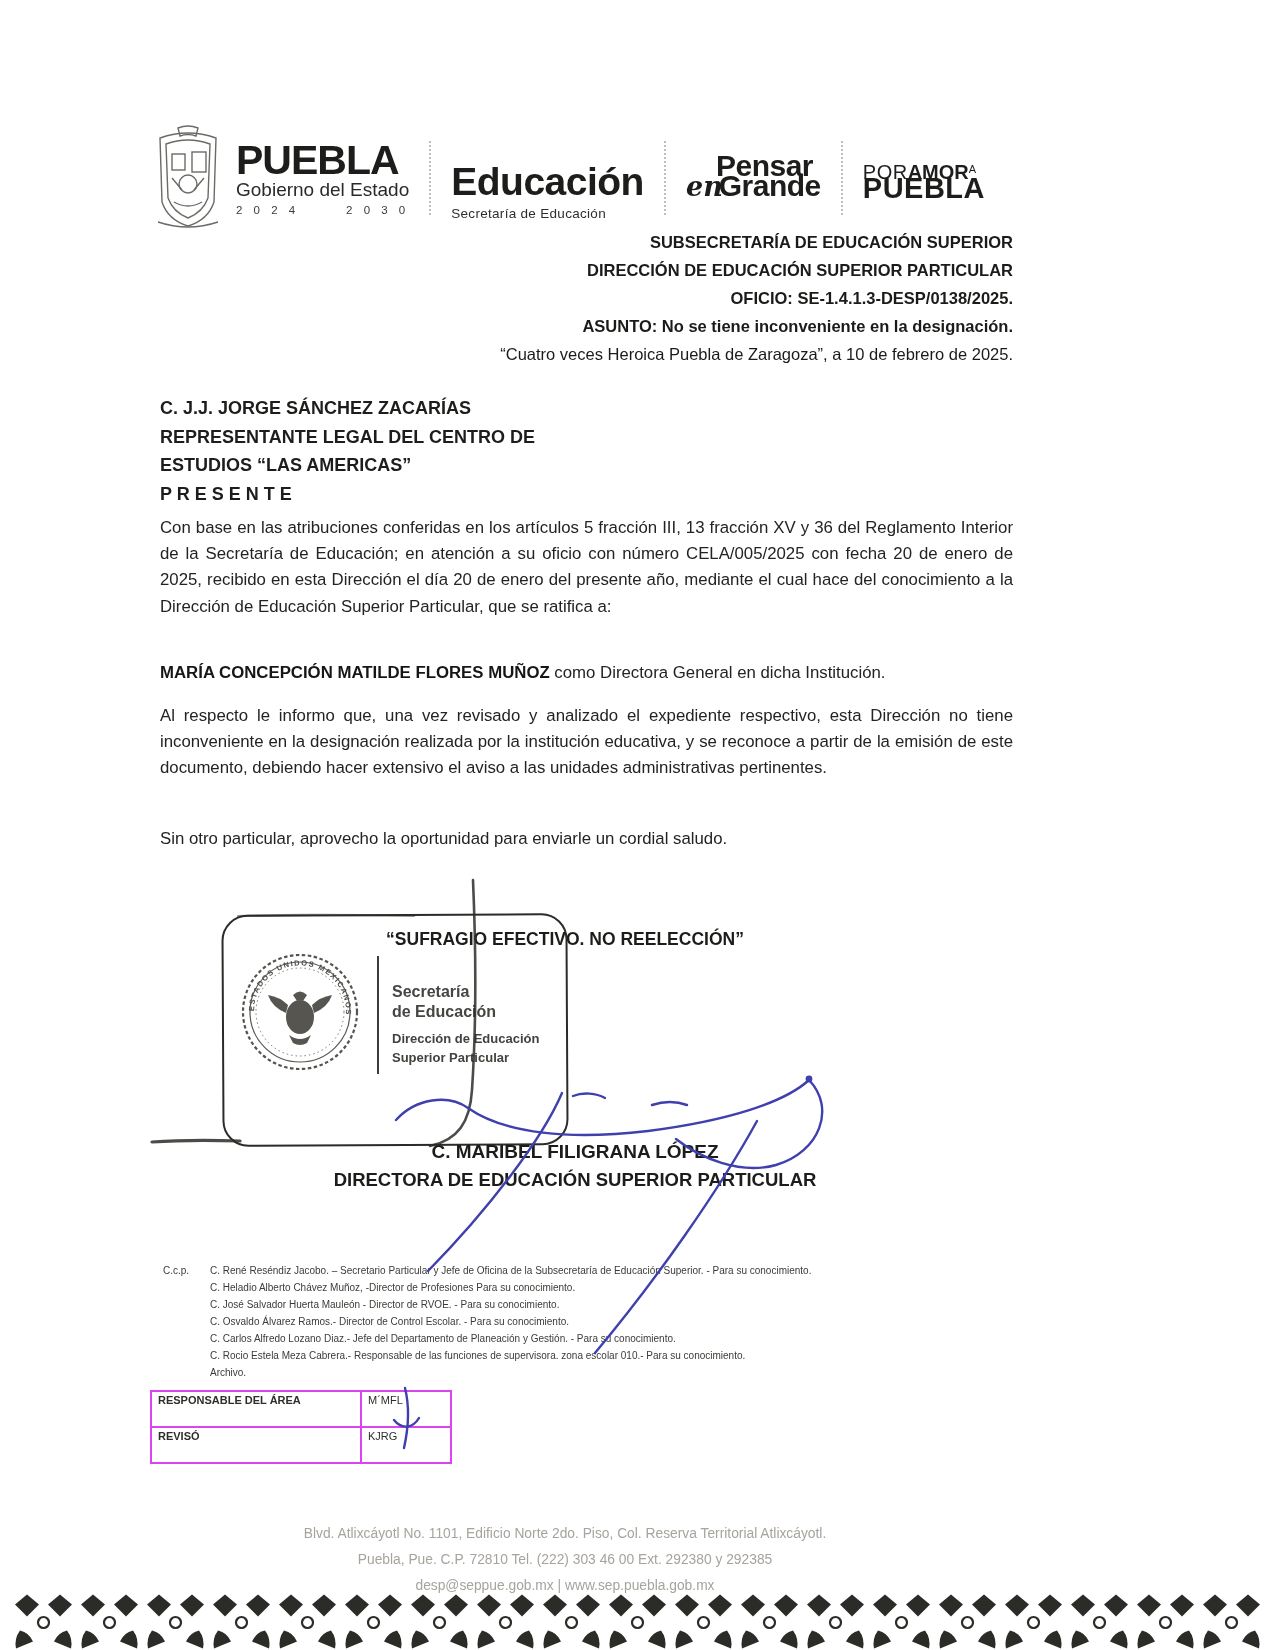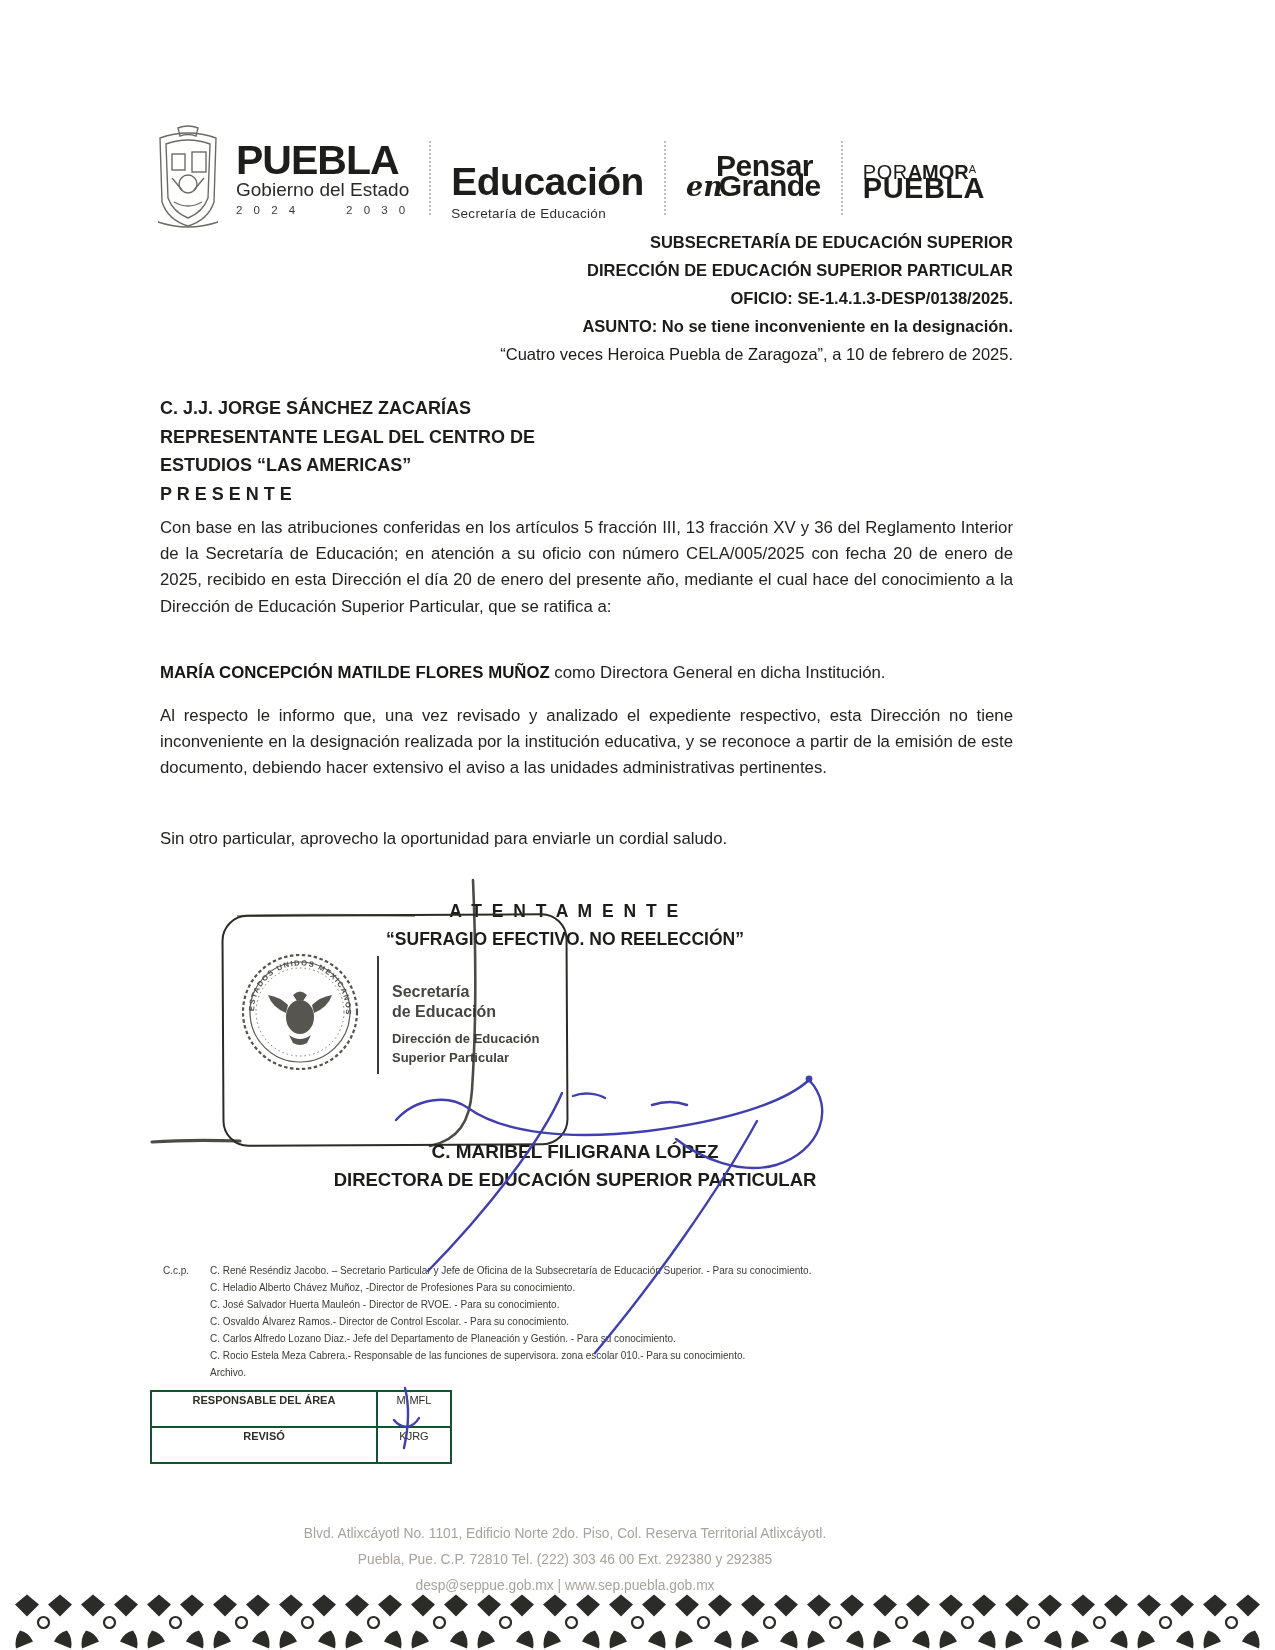--- a/index.html
+++ b/index.html
@@ -48,21 +48,21 @@
   #stamp-text .b{font-size:16px;font-weight:bold;line-height:20px;}
   #stamp-text .s{font-size:13px;font-weight:600;line-height:19px;color:#42423e;}
   #stamp-text .gap{height:7px;}
   #signer-name{left:160px;top:1141px;width:830px;text-align:center;font-size:19px;font-weight:bold;color:#1c1c1a;}
   #signer-title{left:160px;top:1169px;width:830px;text-align:center;font-size:18.5px;font-weight:bold;color:#1c1c1a;}
   
   #ccp{left:163px;top:1262px;display:flex;font-size:10px;color:#3b3b37;line-height:17px;}
   #ccp .label{width:47px;}
   
   #approval{left:150px;top:1390px;width:302px;border:2px solid #262622;border-collapse:collapse;}
-  #approval td{border:2px solid #14532d;height:30px;vertical-align:top;padding:2px 14px;font-size:11px;color:#2e2e2a;text-align:center;}
+  #approval td{border:2px solid #d946ef;height:30px;vertical-align:top;padding:2px 6px;font-size:11px;color:#2e2e2a;}
   #approval td.lbl{width:196px;font-weight:bold;}
   
   #footer{left:55px;top:1521px;width:1020px;text-align:center;font-size:13.8px;line-height:26px;color:#a7a39d;}
   #footer-pattern{left:0;top:1591px;width:1275px;height:59px;display:flex;justify-content:center;overflow:hidden;}
   #ink-overlay{left:0;top:0;pointer-events:none;}
 </style>
 </head>
 <body>
 
 <div id="page">
@@ -122,21 +122,20 @@
     <div>REPRESENTANTE LEGAL DEL CENTRO DE</div>
     <div>ESTUDIOS “LAS AMERICAS”</div>
     <div>P R E S E N T E</div>
   </div>
 
   <div class="abs para" id="para1">Con base en las atribuciones conferidas en los artículos 5 fracción III, 13 fracción XV y 36 del Reglamento Interior de la Secretaría de Educación; en atención a su oficio con número CELA/005/2025 con fecha 20 de enero de 2025, recibido en esta Dirección el día 20 de enero del presente año, mediante el cual hace del conocimiento a la Dirección de Educación Superior Particular, que se ratifica a:</div>
   <div class="abs" id="name-line"><b>MARÍA CONCEPCIÓN MATILDE FLORES MUÑOZ</b><span> como Directora General en dicha Institución.</span></div>
   <div class="abs para" id="para2">Al respecto le informo que, una vez revisado y analizado el expediente respectivo, esta Dirección no tiene inconveniente en la designación realizada por la institución educativa, y se reconoce a partir de la emisión de este documento, debiendo hacer extensivo el aviso a las unidades administrativas pertinentes.</div>
   <div class="abs" id="closing">Sin otro particular, aprovecho la oportunidad para enviarle un cordial saludo.</div>
 
-  <div class="abs" id="atent">A T E N T A M E N T E</div>
   <div class="abs" id="sufragio">“SUFRAGIO EFECTIVO. NO REELECCIÓN”</div>
 
   <div class="abs" id="stamp-box"></div>
 
   <svg class="abs" style="left:239px;top:951px;" width="122" height="122" viewBox="0 0 122 122">
     <defs>
         <path id="sealArc" d="M 16,70 A 46,46 0 1 1 106,70"></path>
       </defs>
     <circle cx="61" cy="61" r="57" fill="none" stroke="#55534e" stroke-width="2.2" stroke-dasharray="3.5 2.5"></circle>
     <circle cx="61" cy="61" r="50" fill="none" stroke="#5a5853" stroke-width="1.2"></circle>

